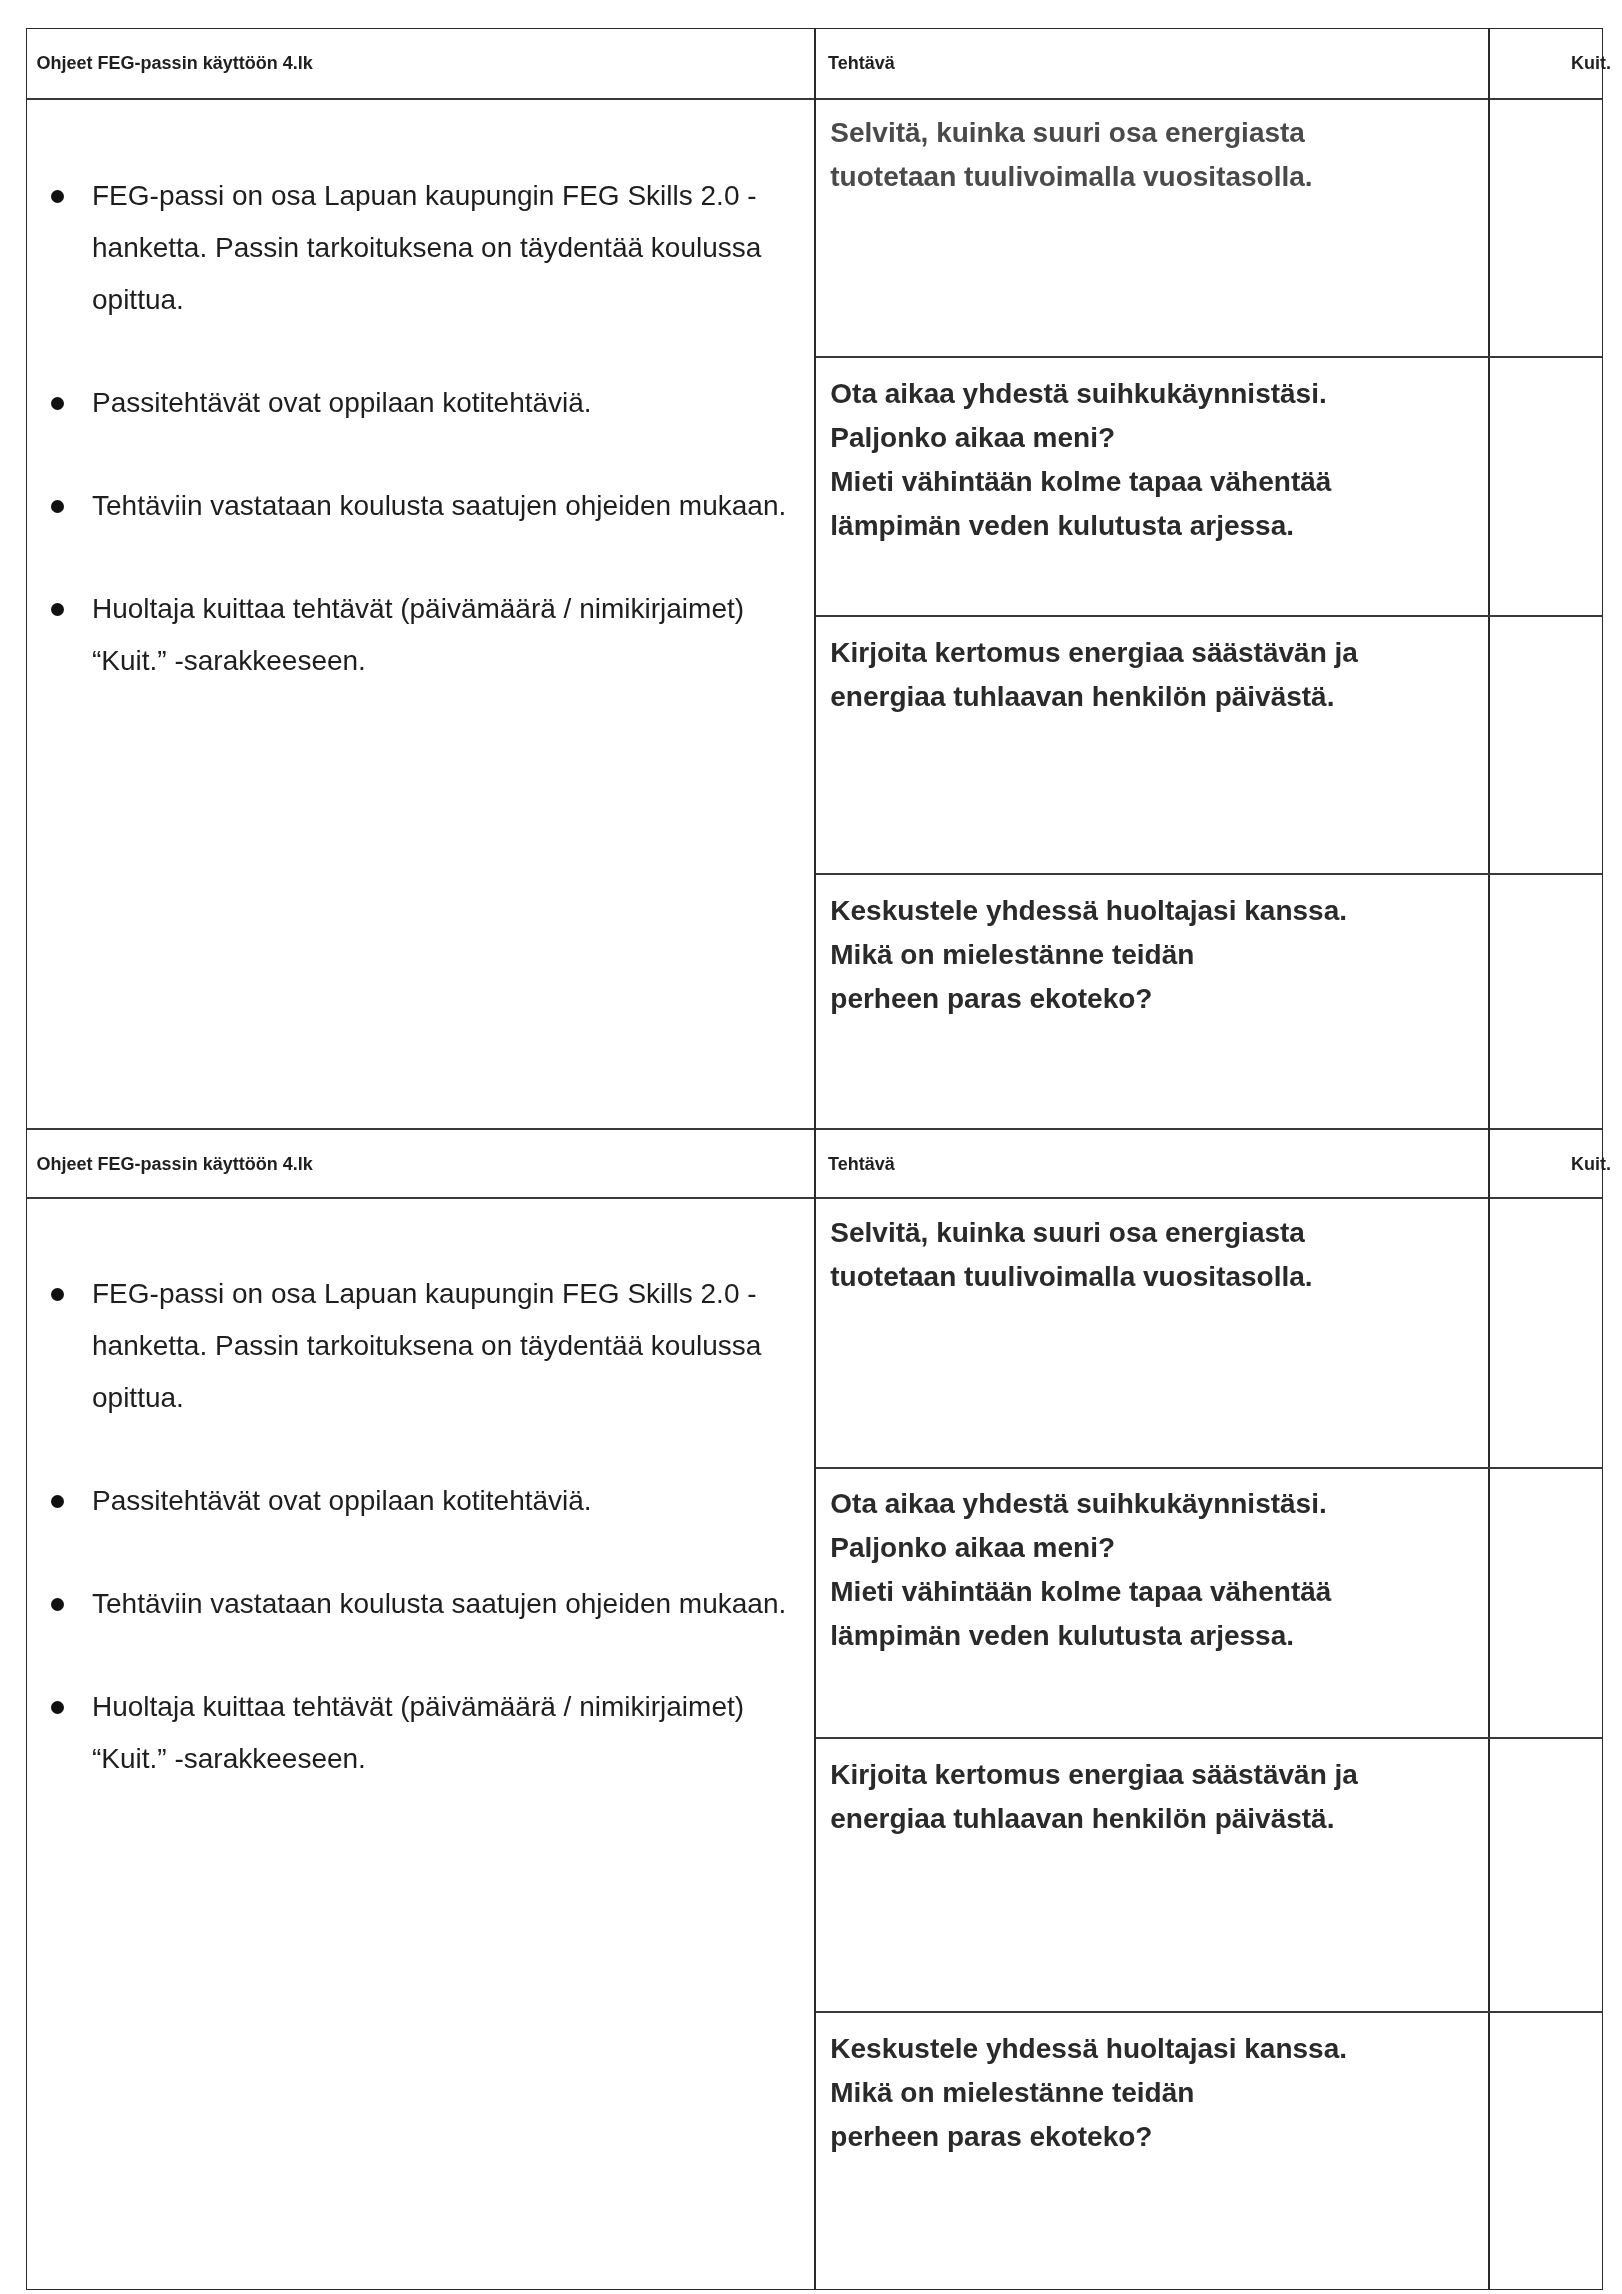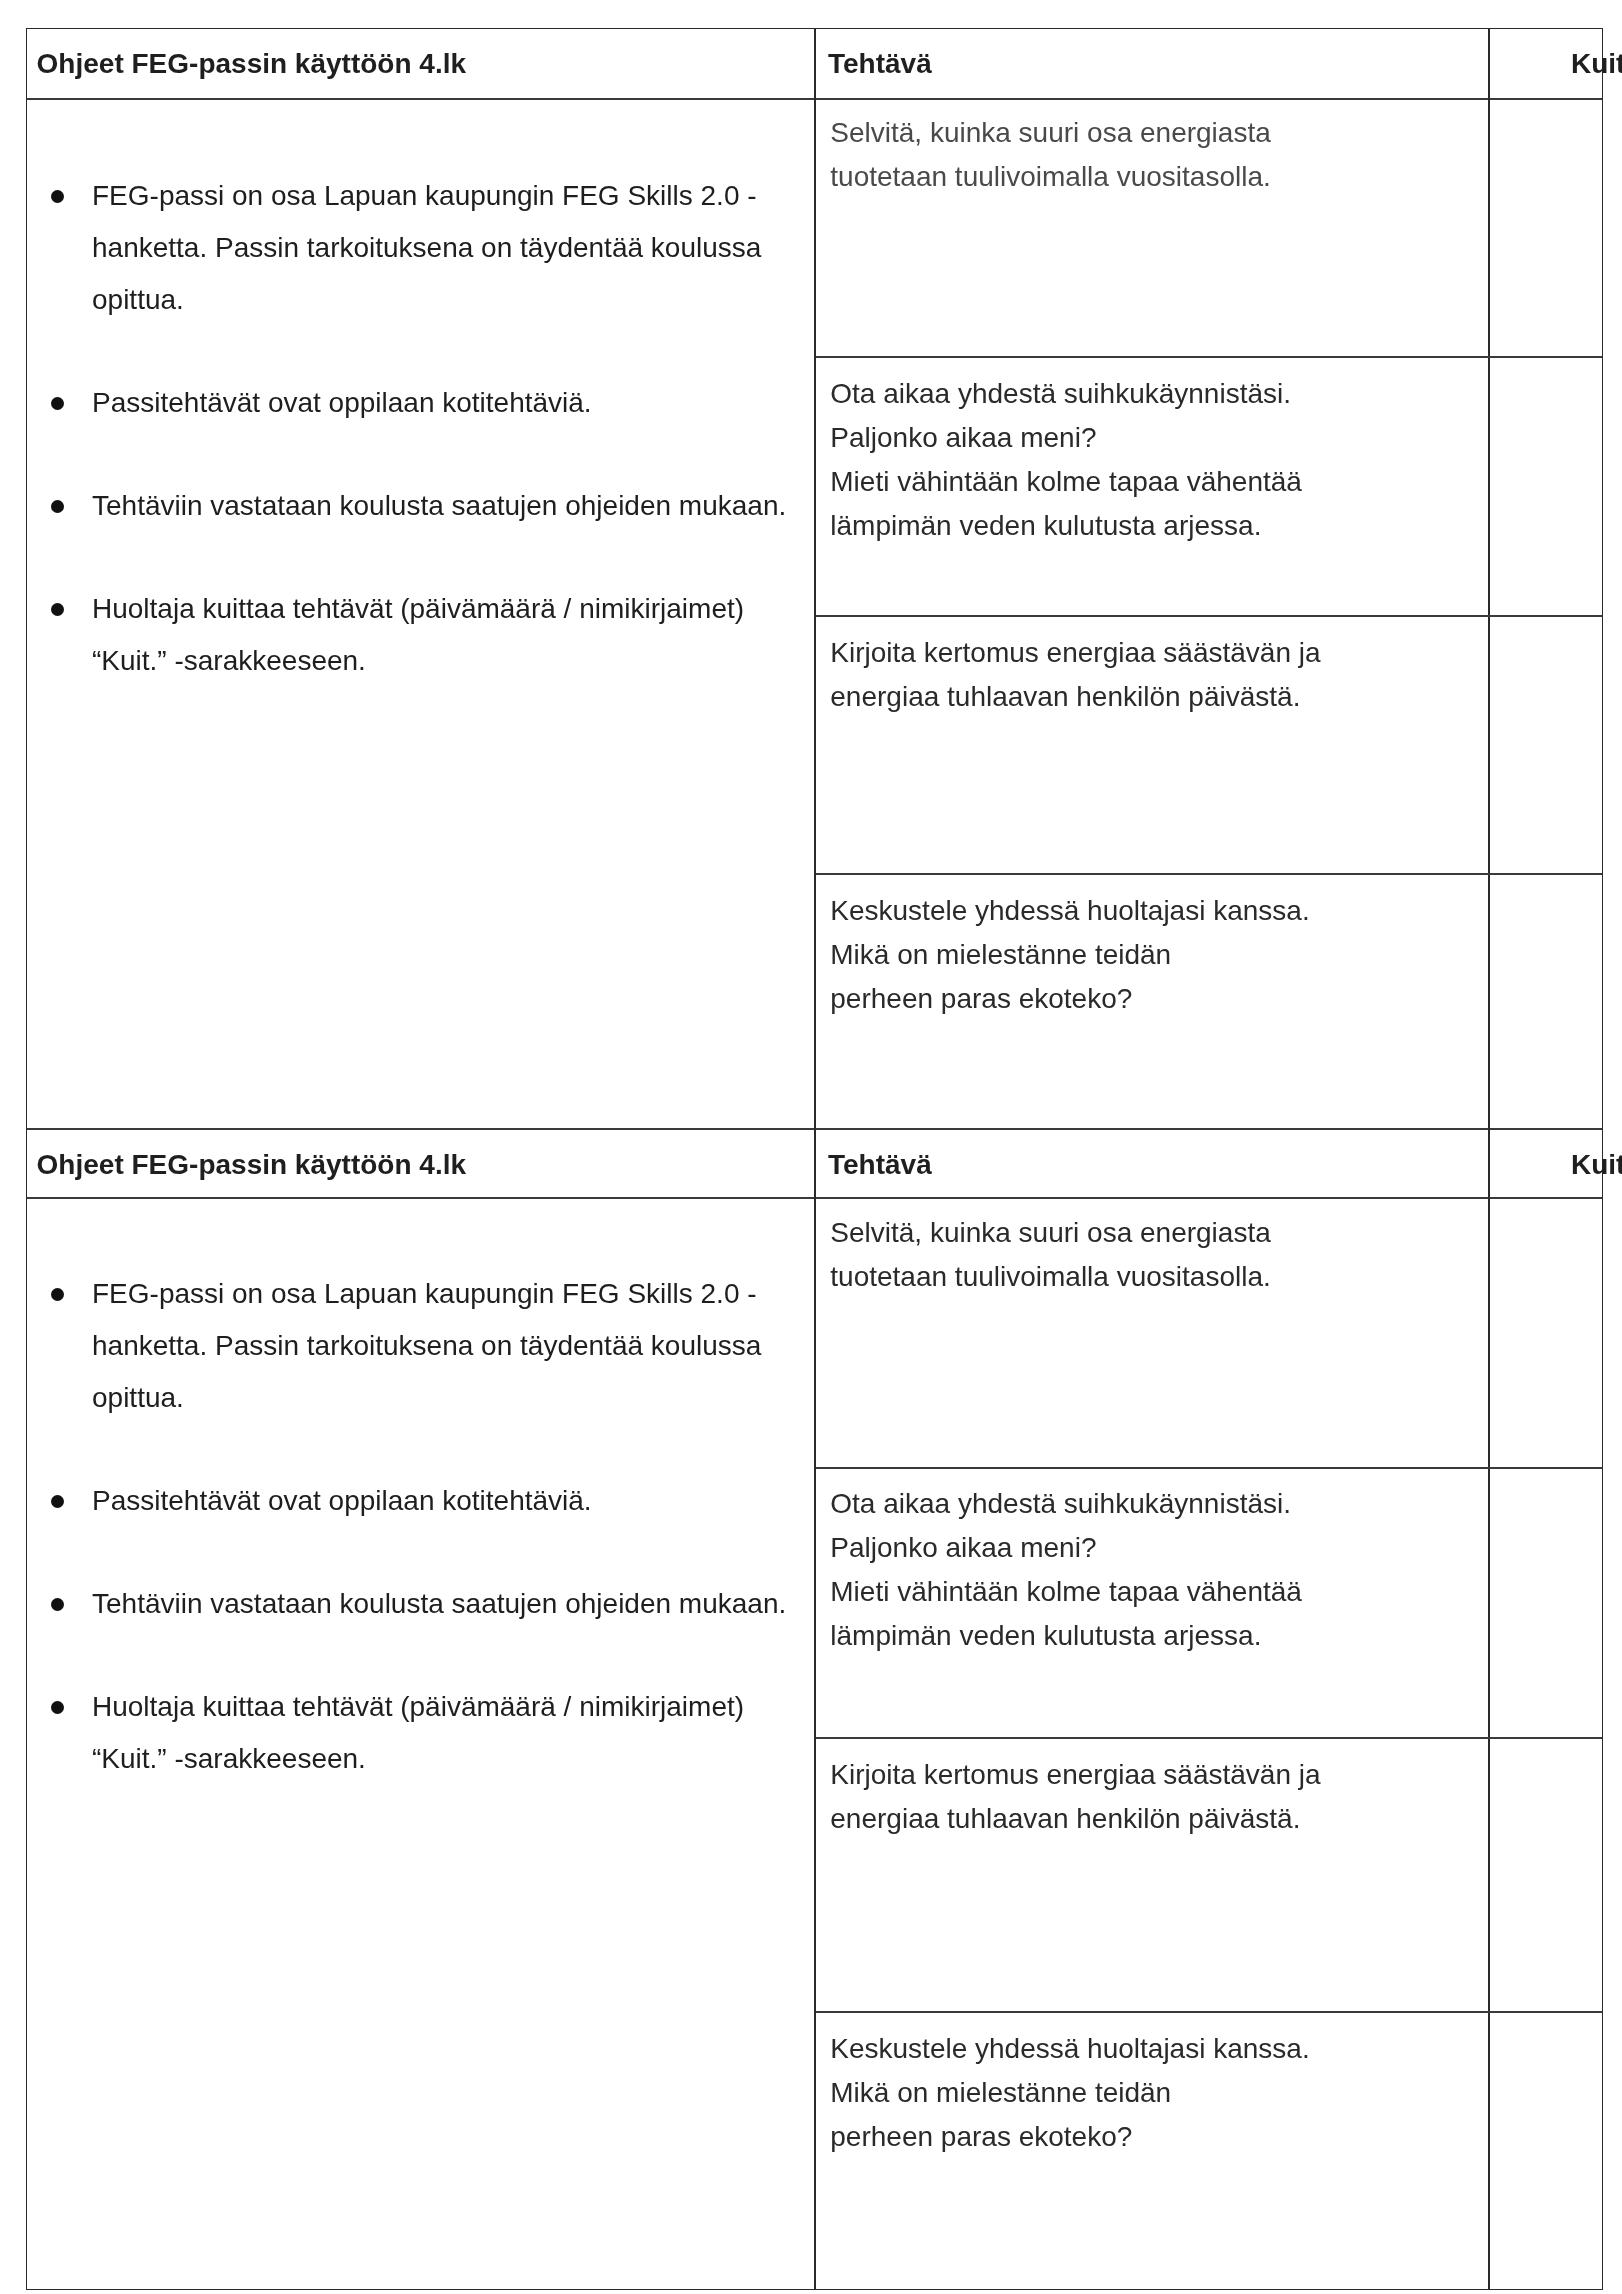--- a/index.html
+++ b/index.html
@@ -6,40 +6,40 @@
   body { width: 1622px; height: 2294px; position: relative; overflow: hidden;
          font-family: "Liberation Sans", sans-serif; color: #1a1a1a; }
   .passport { position: absolute; left: 26px; width: 1577px; box-sizing: border-box;
               border: 1.9px solid #2a2a2a; }
   .passport.p1 { top: 28px; height: 1101px; }
   .passport.p2 { top: 1128px; height: 1162px; border-top: none; }
   .hdr { position: absolute; left: 0; right: 0; top: 0; height: 69px;
          border-bottom: 2.9px solid #3a3a3a; }
   .p2 .hdr { border-top: 2.9px solid #3a3a3a; }
   .hdr .h { position: absolute; top: 0; height: 69px; line-height: 69px;
-            font-weight: bold; font-size: 28px; color: #1f1f1f; }
+            font-weight: bold; font-size: 18px; color: #1f1f1f; }
   .h-instr { left: 9.6px; }
   .h-task { left: 801px; }
   .h-kuit { left: 1544px; }
   .vline { position: absolute; top: 0; bottom: 0; width: 1.9px; background: #2a2a2a; }
   .v1 { left: 787px; }
   .v2 { left: 1461px; }
   .instr { position: absolute; left: 0; width: 787px; }
   .instr ul { list-style: none; margin: 0; padding: 0; }
   .instr li { position: relative; padding-left: 65px; font-size: 28px; line-height: 52px;
               color: #1e1e1e; margin-bottom: 51px; }
   .instr li .dot { position: absolute; left: 24px; top: 20px; width: 13.4px; height: 13.4px;
                    border-radius: 50%; background: #111; }
   .p1 .instr { top: 141px; }
   .p2 .instr { top: 1096px - 1128px; }
   .tasks { position: absolute; left: 789px; right: 0; }
   .task-row { position: absolute; left: 0; right: 0; border-bottom: 2.9px solid #3a3a3a; }
   .task-row:last-child { border-bottom: none; }
   .task-text { position: absolute; left: 14.3px; top: 13.4px; width: 650px;
-               font-size: 28px; line-height: 44px; color: #2a2a2a; white-space: pre-line; }
+               font-size: 28px; line-height: 44px; color: #2a2a2a; white-space: pre-line; font-weight: bold; }
   .task-row.first .task-text { color: #4a4a4a; }
 </style>
 </head>
 <body>
 
 <div class="passport p1">
   <div class="hdr">
     <span class="h h-instr">Ohjeet FEG-passin käyttöön 4.lk</span>
     <span class="h h-task">Tehtävä</span>
     <span class="h h-kuit">Kuit.</span>

